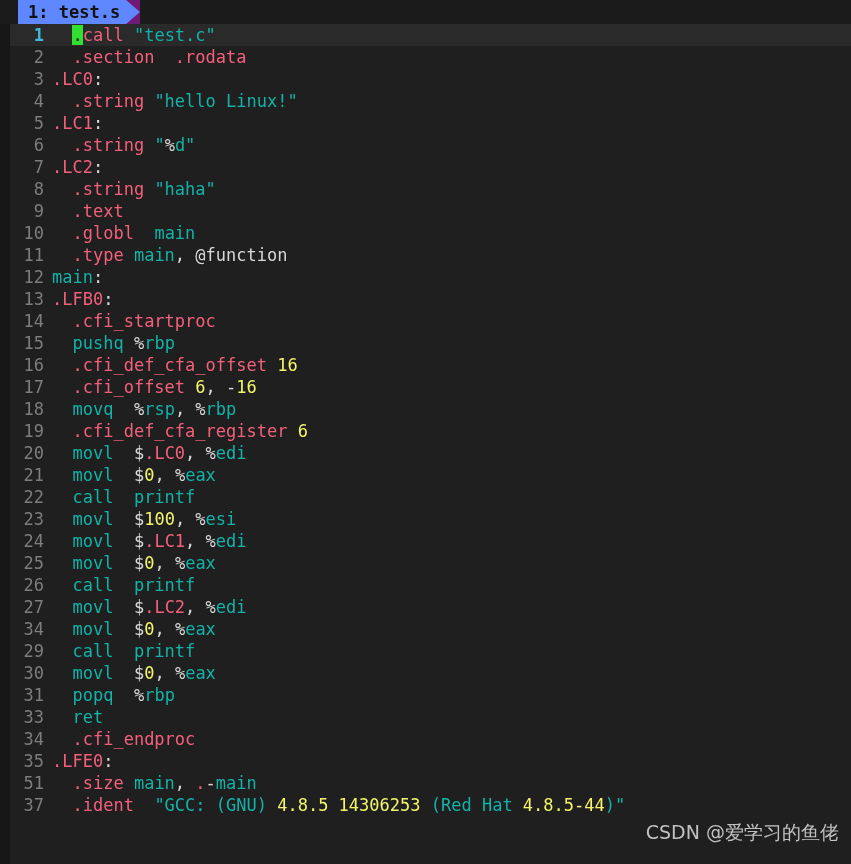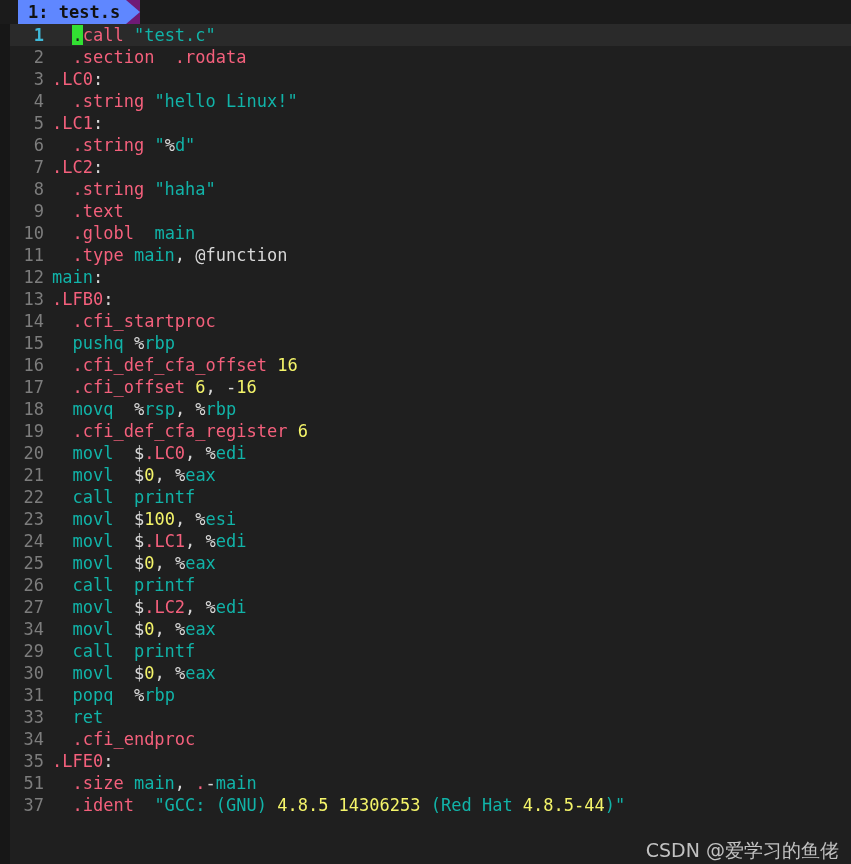--- a/index.html
+++ b/index.html
@@ -102,21 +102,21 @@
   
   .cursor {
     background: #32e032;
     color: #1b1b1b;
   }
 
   
   #watermark {
     position: absolute;
     right: 12px;
-    bottom: 3px;
+    bottom: 21px;
     color: #cfcfcf;
     font-family: "DejaVu Sans", "Liberation Sans", sans-serif;
     font-size: 19px;
     line-height: 22px;
     opacity: 0.92;
     white-space: pre;
     pointer-events: none;
   }
 </style>
 </head>

